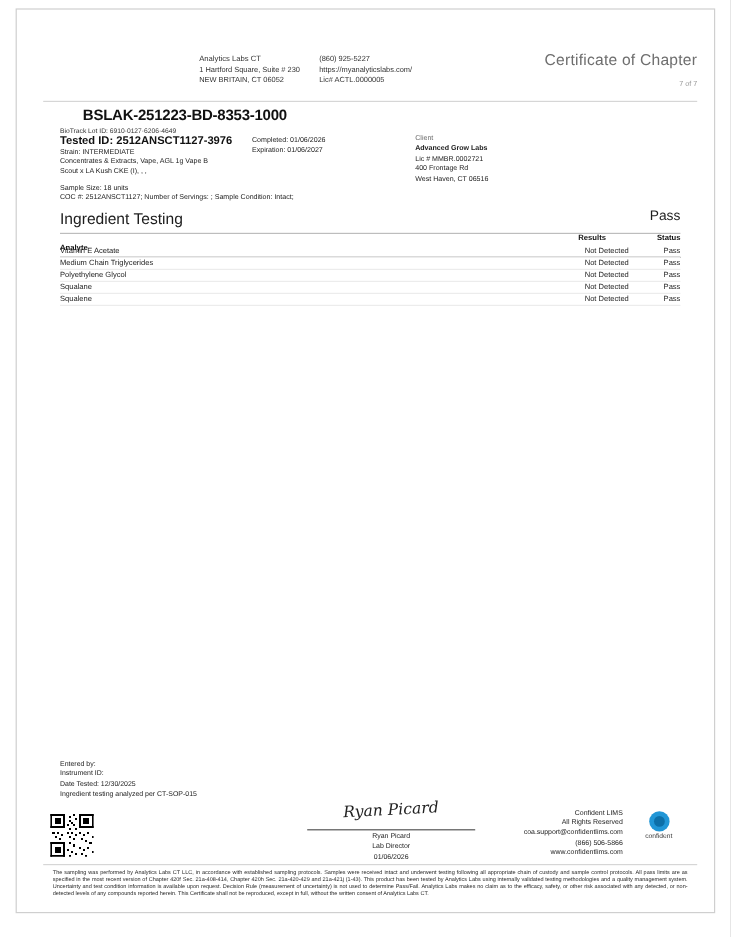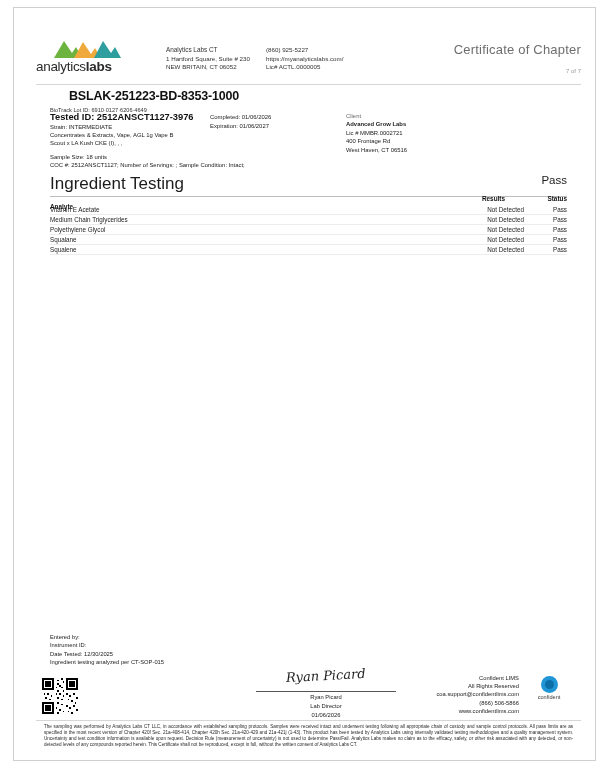--- a/index.html
+++ b/index.html
@@ -155,21 +155,21 @@
   
   .section-head {
     position: absolute;
     left: 36px;
     right: 28px;
     top: 166px;
     border-bottom: 1px solid #bdbdbd;
     padding-bottom: 2px;
   }
   .section-title {
-    font-size: 17px;
+    font-size: 13px;
     color: #1c1c1c;
   }
   .section-status {
     float: right;
     font-size: 11.5px;
     color: #1c1c1c;
   }
   .table-head {
     position: absolute;
     left: 36px;
@@ -311,30 +311,20 @@
     color: #2a2a2a;
     text-align: justify;
   }
 </style>
 </head>
 <body>
 
 <div class="page">
   <div class="sheet">
 
-    <div class="logo-block">
-      <svg class="logo-mark" width="76" height="22" viewBox="0 0 76 22">
-        <path d="M2 20 L12 3 L20 15 L24 9 L30 20 Z" fill="#6cb33f"></path>
-        <path d="M22 20 L31 4 L39 16 L43 10 L49 20 Z" fill="#f0a93b"></path>
-        <path d="M42 20 L51 3 L59 15 L63 9 L69 20 Z" fill="#2f9e9e"></path>
-      </svg>
-      <div class="logo-word">
-        <span>analytics</span><span class="bold">labs</span>
-      </div>
-    </div>
 
     <div class="lab-info">
       <div class="line1">Analytics Labs CT</div>
       <div>1 Hartford Square, Suite # 230</div>
       <div>NEW BRITAIN, CT 06052</div>
     </div>
 
     <div class="contact-info">
       <div>(860) 925-5227</div>
       <div>https://myanalyticslabs.com/</div>

